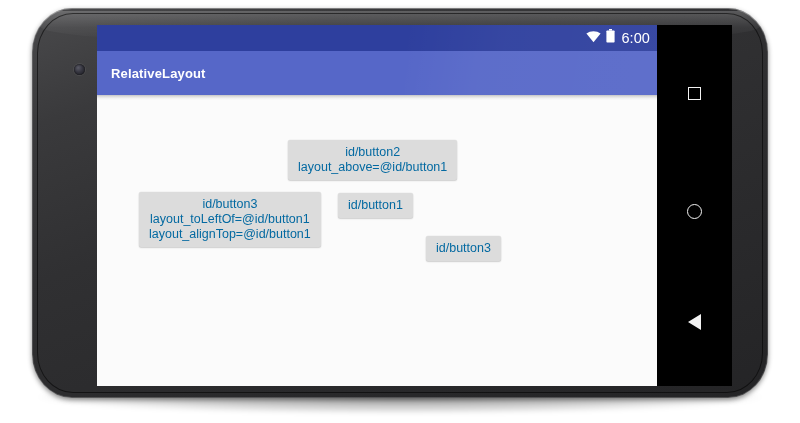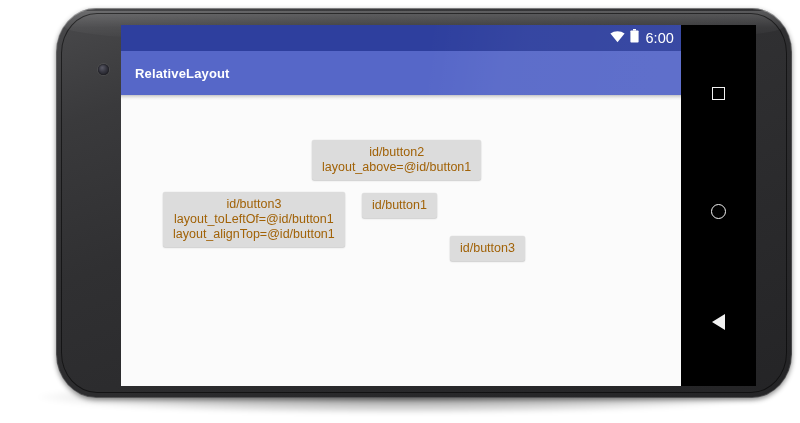--- a/index.html
+++ b/index.html
@@ -33,21 +33,20 @@
     top: 8px;
     width: 736px;
     height: 390px;
     border-radius: 40px / 44px;
     background:
       linear-gradient(160deg, #4a4a4c 0%, #3a3a3c 18%, #303032 42%, #2a2a2c 70%, #242426 100%);
     box-shadow:
       inset 0 1px 0 rgba(255,255,255,0.22),
       inset 0 -1px 0 rgba(255,255,255,0.06),
       0 2px 5px rgba(0,0,0,0.45);
-    margin-left: 24px;
   }
   
   .device-rim {
     position: absolute;
     left: 0; top: 0; right: 0; bottom: 0;
     border-radius: 40px / 44px;
     border: 1.5px solid rgba(255,255,255,0.16);
     pointer-events: none;
   }
   .device-rim-inner {
@@ -172,21 +171,21 @@
     position: relative;
     height: 286px;
     background: #fbfbfb;
   }
 
   
   .rl-button {
     position: absolute;
     background: #dcdcdc;
     border-radius: 2px;
-    color: #a16207;
+    color: #0369a1;
     font-size: 12.5px;
     line-height: 15px;
     text-align: center;
     padding: 5px 10px;
     box-sizing: border-box;
     white-space: nowrap;
     box-shadow: 0 1px 1.5px rgba(0,0,0,0.16), 0 0 0 0.5px rgba(0,0,0,0.05);
   }
   .rl-button .line { display: block; }
 

